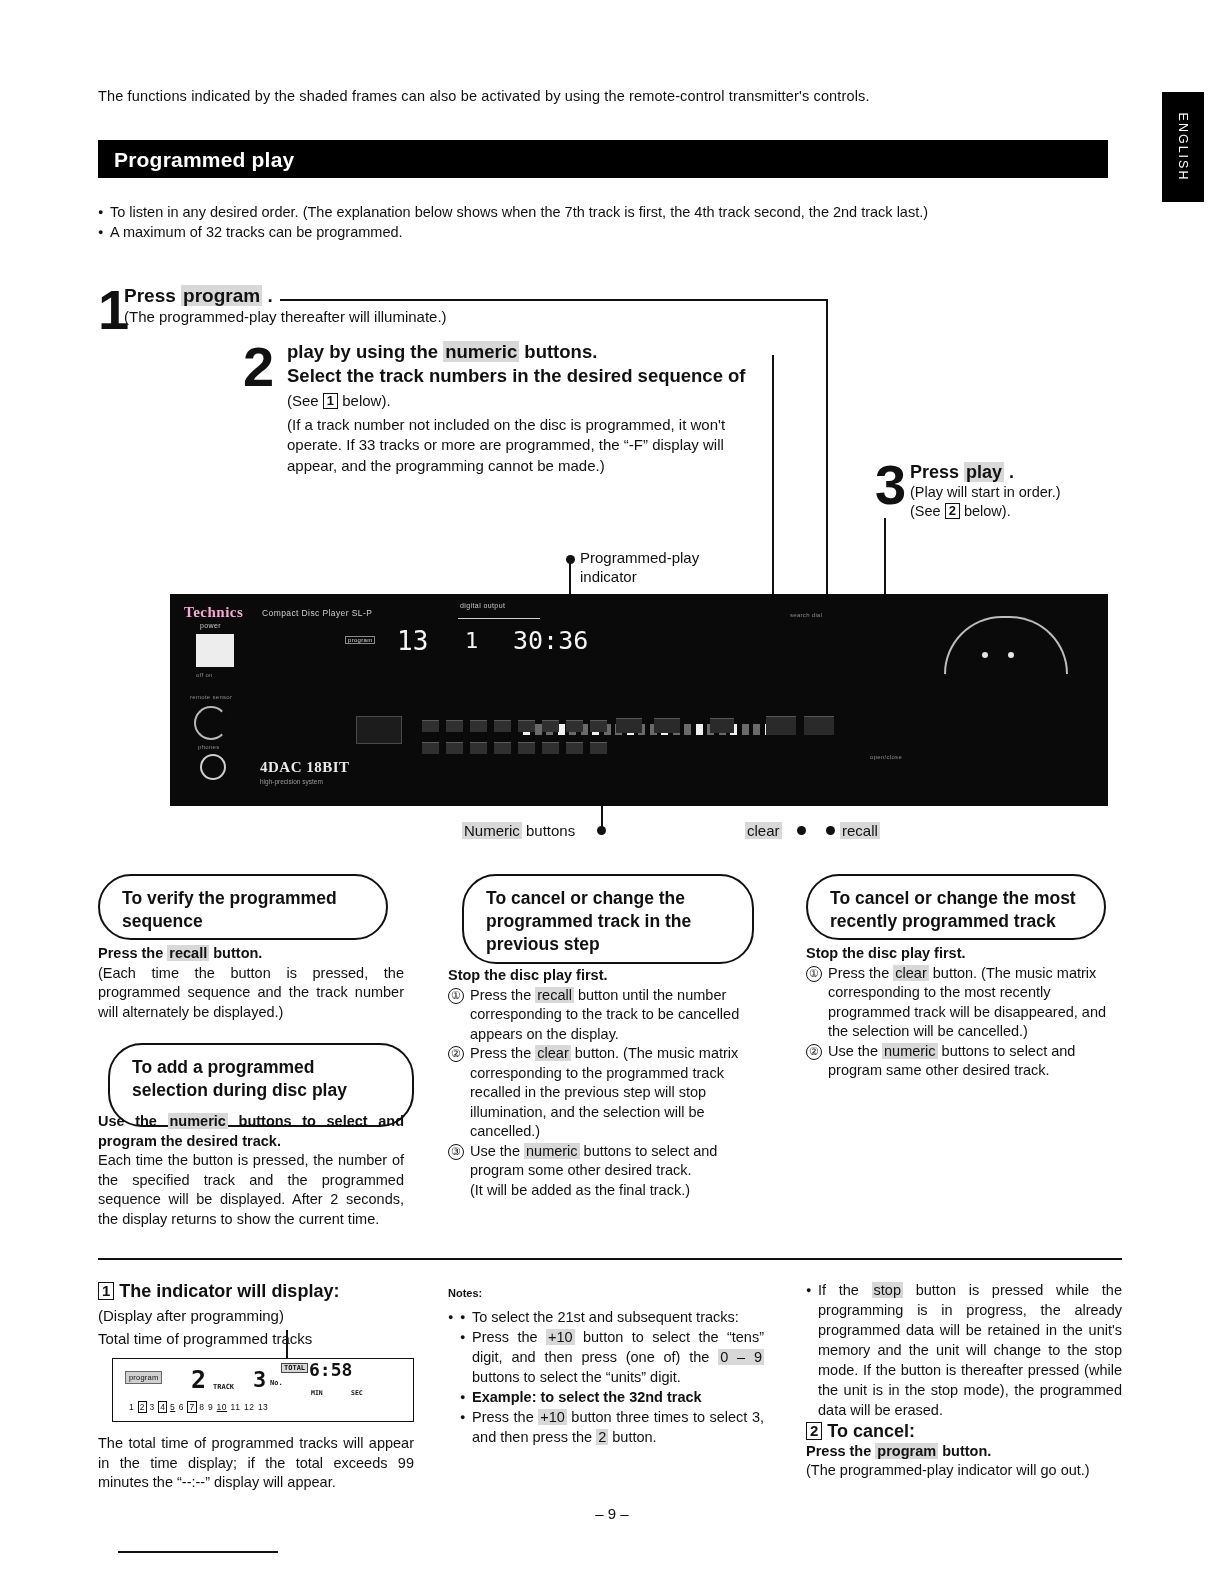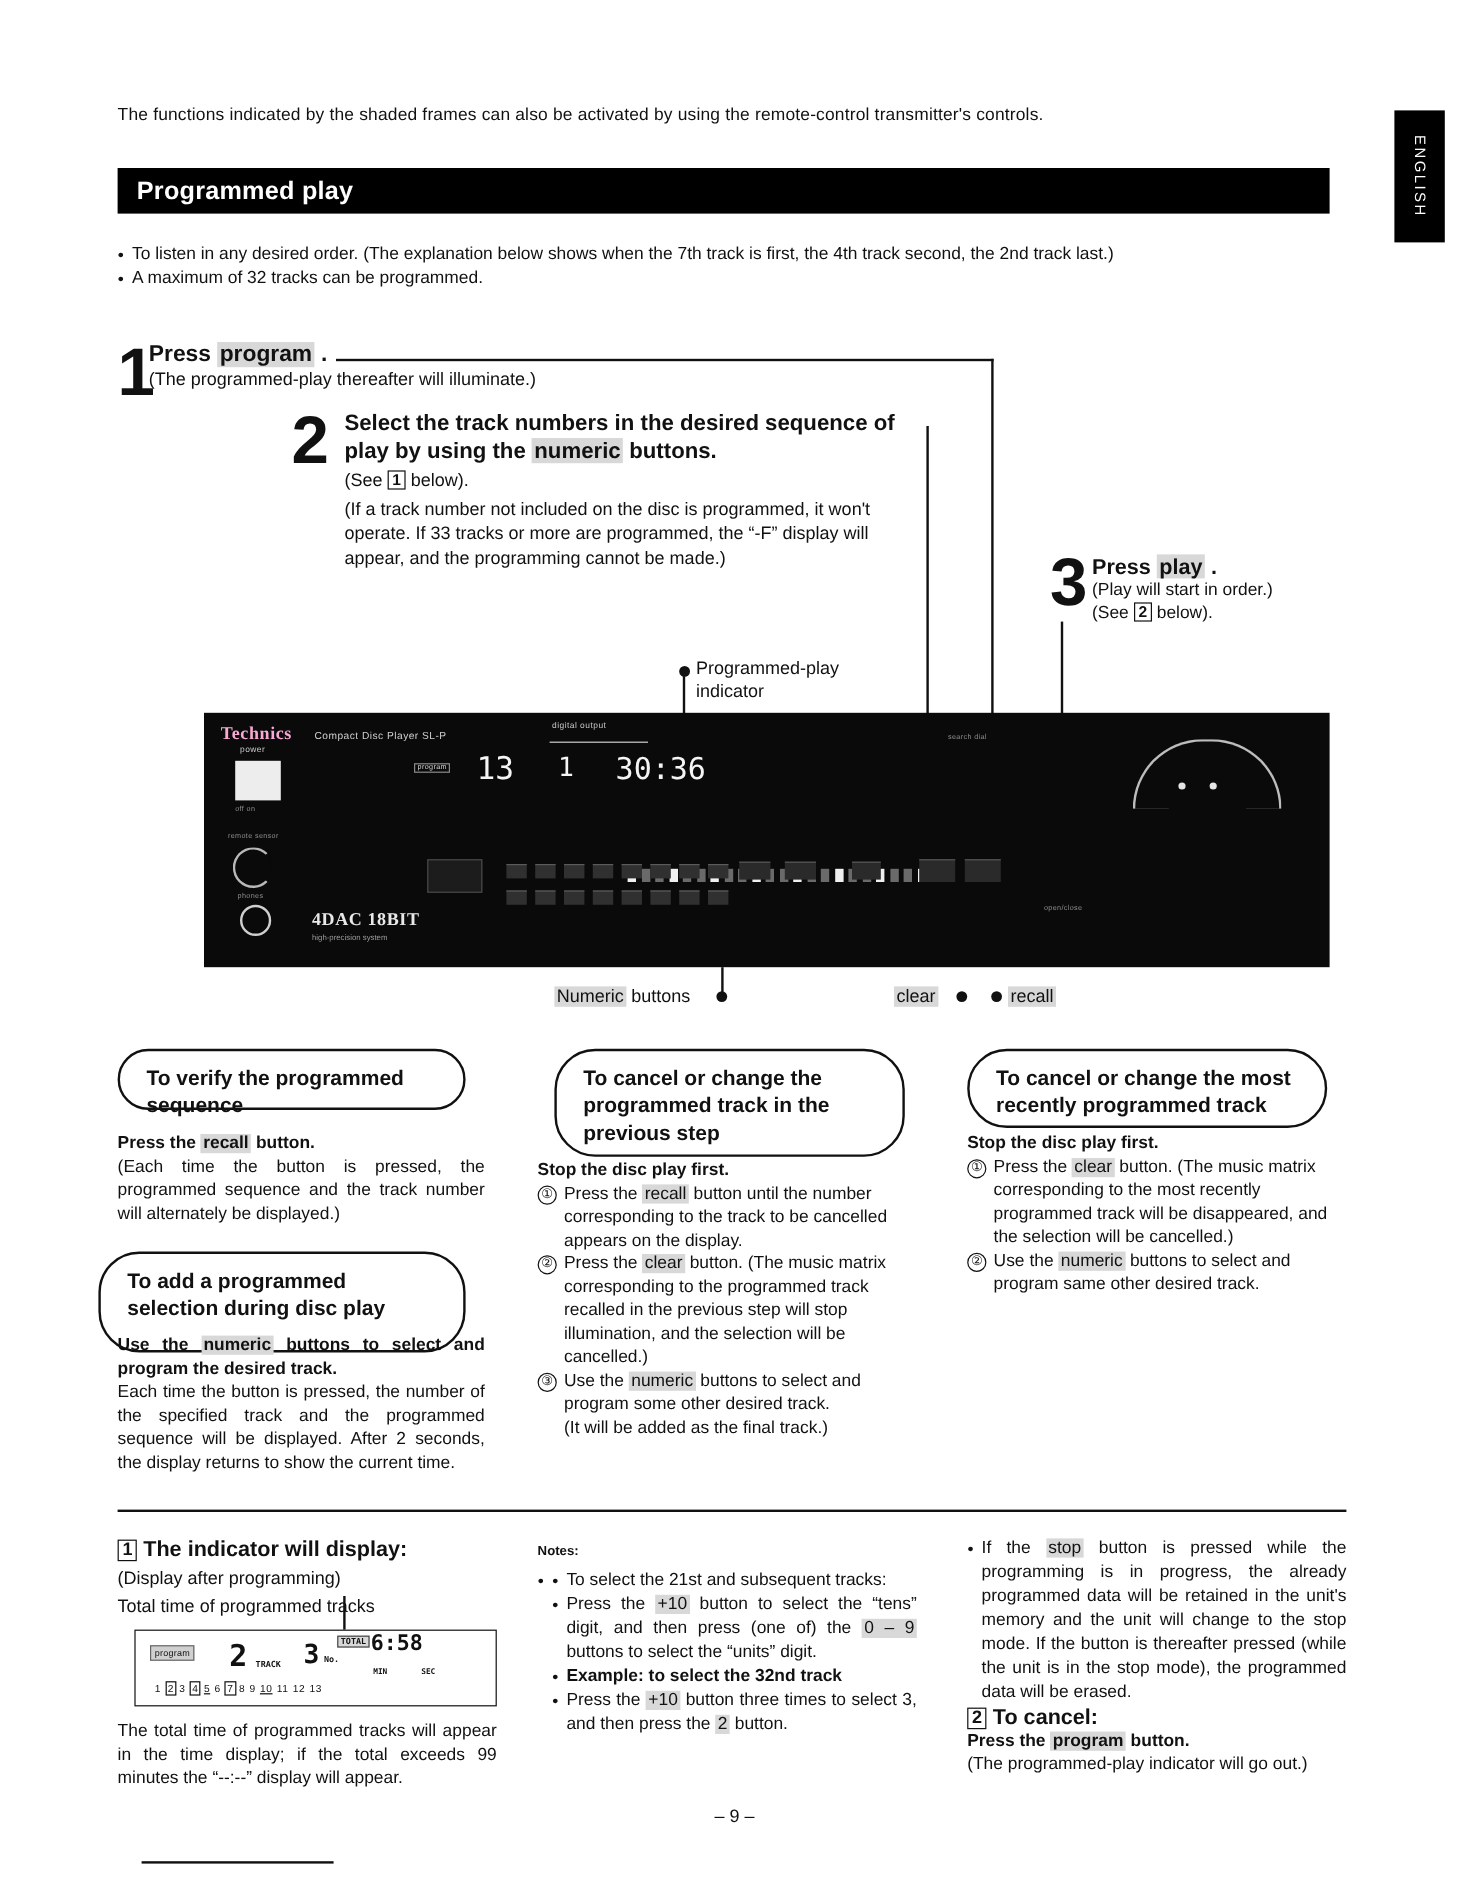--- a/index.html
+++ b/index.html
@@ -181,22 +181,22 @@
     </div>
   </div>
 
   <div class="ln abs" style="left:280px;top:299px;width:548px;height:2.4px;"></div>
   <div class="ln abs" style="left:826px;top:299px;width:2.4px;height:446px;"></div>
 
   <div class="abs" id="step2">
     <span class="stepnum">2</span>
     <div class="body">
       <div class="step-title">
+        <div><span>play by using the </span><span class="shaded">numeric</span><span> buttons.</span></div>
         <div>Select the track numbers in the desired sequence of</div>
-        <div><span>play by using the </span><span class="shaded">numeric</span><span> buttons.</span></div>
       </div>
       <div class="det">
         <span>(See </span><span class="boxnum">1</span><span> below).</span>
       </div>
       <div class="det">(If a track number not included on the disc is programmed, it won't operate. If 33 tracks or more are programmed, the “-F” display will appear, and the programming cannot be made.)</div>
     </div>
   </div>
 
   <div class="ln abs" style="left:772px;top:355px;width:2.4px;height:390px;"></div>
 
@@ -303,30 +303,30 @@
   <div class="ln abs" style="left:601px;top:806px;width:2px;height:24px;"></div>
   <div class="pdot abs" style="left:597px;top:826px;"></div>
   <div class="plabel abs" id="lbl-numeric"><span class="shaded">Numeric</span><span> buttons</span></div>
 
   <div class="pdot abs" style="left:797px;top:826px;"></div>
   <div class="plabel abs" id="lbl-clear"><span class="shaded">clear</span></div>
 
   <div class="pdot abs" style="left:826px;top:826px;"></div>
   <div class="plabel abs" id="lbl-recall"><span class="shaded">recall</span></div>
 
-  <div class="rbox" style="left:98px;top:874px;width:290px;height:51px;">
+  <div class="rbox" style="left:98px;top:874px;width:290px;height:66px;">
     <div>To verify the programmed</div>
     <div>sequence</div>
   </div>
   <div class="col" style="left:98px;top:944px;width:306px;">
     <div class="hd"><span>Press the </span><span class="shaded">recall</span><span> button.</span></div>
     <div class="just">(Each time the button is pressed, the programmed sequence and the track number will alternately be displayed.)</div>
   </div>
 
-  <div class="rbox" style="left:82px;top:1043px;width:306px;height:84px;">
+  <div class="rbox" style="left:108px;top:1043px;width:306px;height:84px;">
     <div>To add a programmed</div>
     <div>selection during disc play</div>
   </div>
   <div class="col" style="left:98px;top:1112px;width:306px;">
     <div class="hd just"><span>Use the </span><span class="shaded">numeric</span><span> buttons to select and program the desired track.</span></div>
     <div class="just">Each time the button is pressed, the number of the specified track and the programmed sequence will be displayed. After 2 seconds, the display returns to show the current time.</div>
   </div>
 
   <div class="rbox" style="left:462px;top:874px;width:292px;height:90px;">
     <div>To cancel or change the</div>

